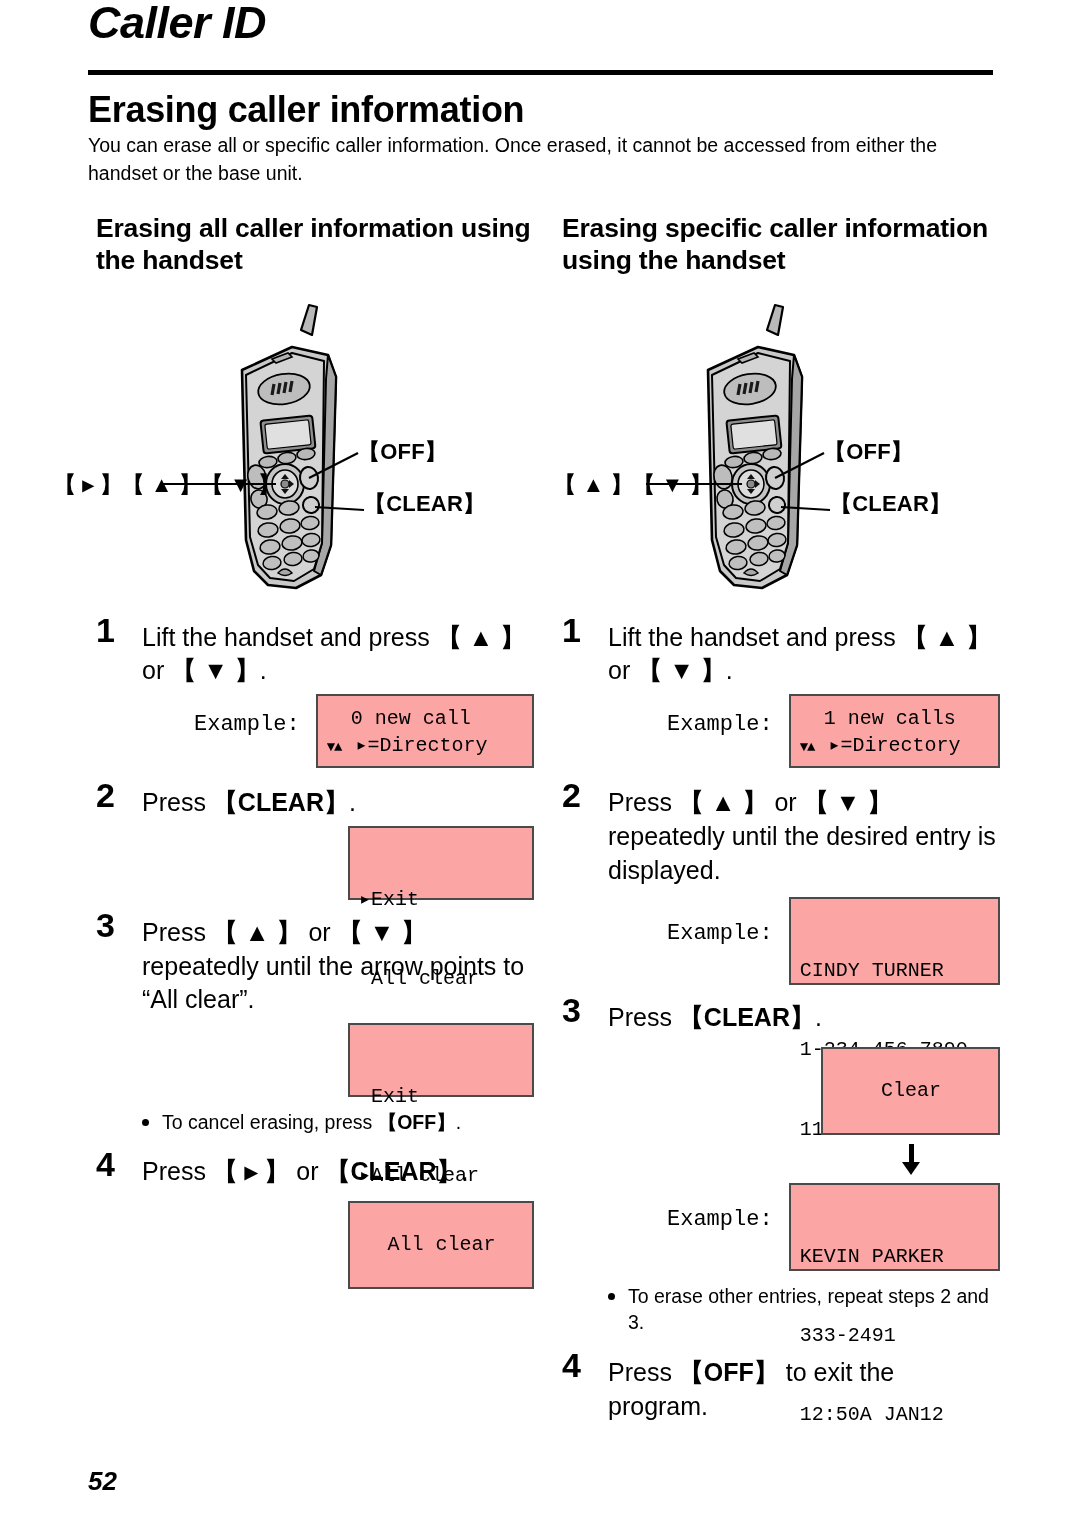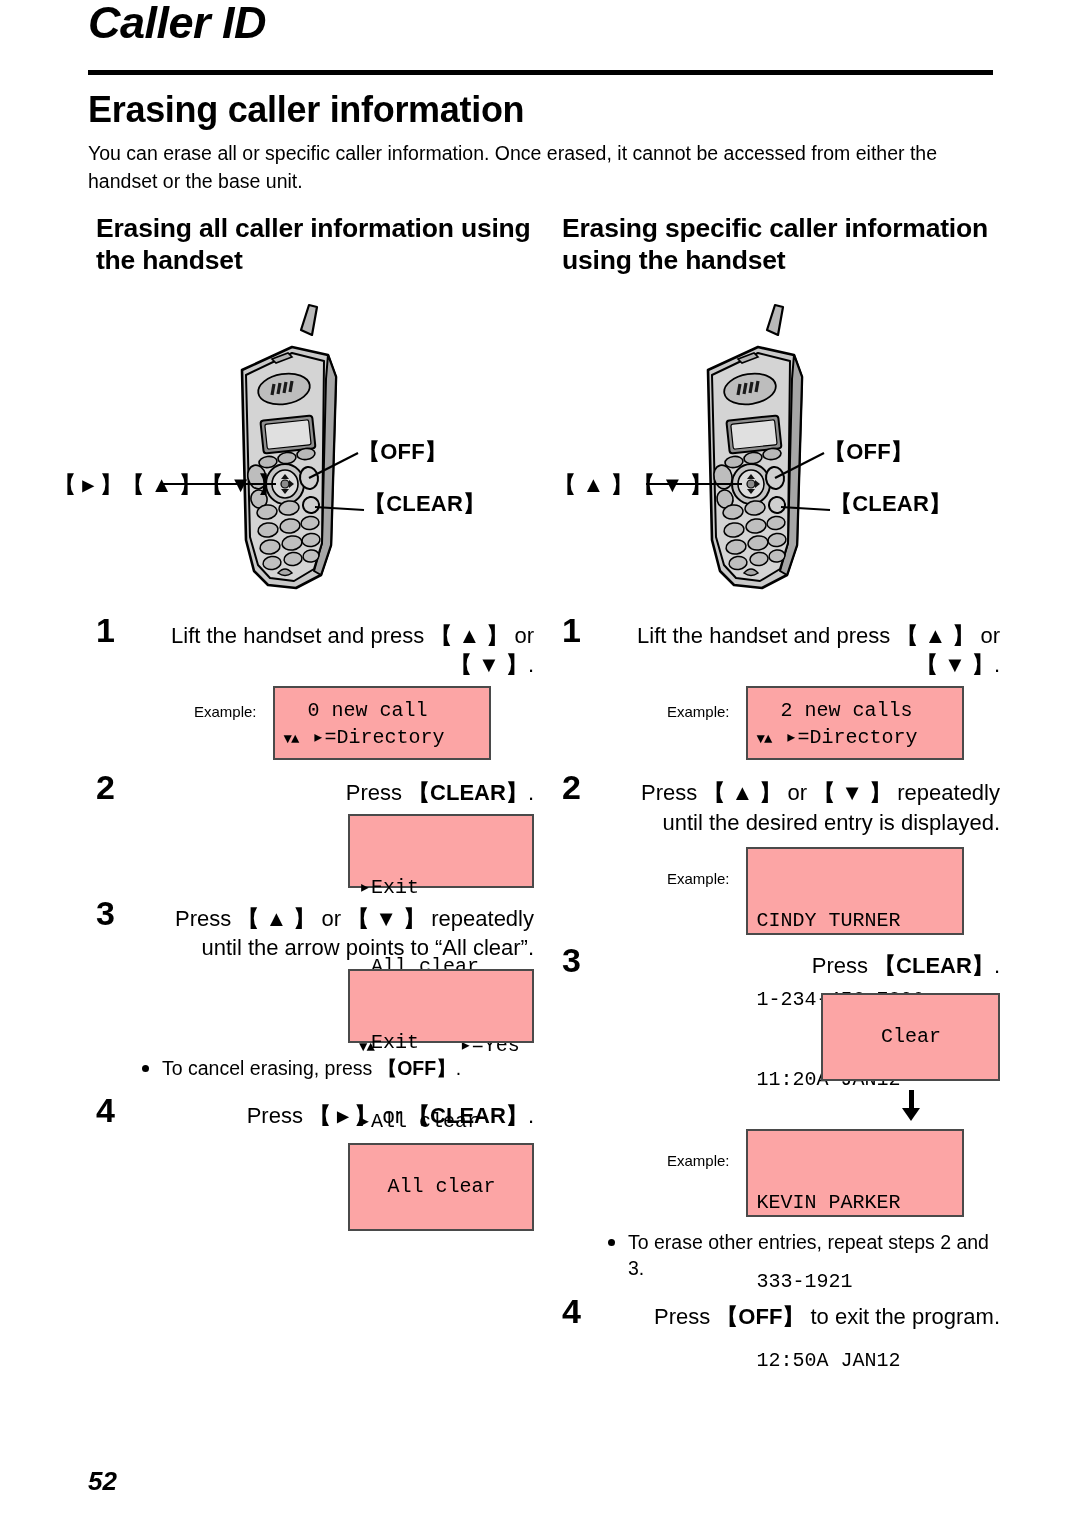--- a/index.html
+++ b/index.html
@@ -46,21 +46,21 @@
     left: 88px;
     top: 90px;
     font-size: 36px;
     font-weight: bold;
     letter-spacing: -0.3px;
     line-height: 1.1;
   }
   .intro {
     position: absolute;
     left: 88px;
-    top: 140px;
+    top: 132px;
     width: 905px;
     font-size: 19.5px;
     line-height: 1.42;
   }
 
   
   .col {
     position: absolute;
     top: 212px;
     width: 438px;
@@ -97,23 +97,22 @@
   }
   .step-num {
     position: absolute;
     left: 0;
     top: -10px;
     font-size: 34px;
     font-weight: bold;
     font-family: "Liberation Sans", sans-serif;
   }
   .step-text {
-    font-size: 22px;
+    font-size: 25px;
     line-height: 1.35;
-    text-align: right;
   }
 
   .bullet-line {
     position: relative;
     padding-left: 66px;
     font-size: 19.5px;
     line-height: 1.35;
     margin-top: 12px;
   }
   .bullet-dot {
@@ -136,24 +135,25 @@
     white-space: nowrap;
   }
 
   
   .lcd-row {
     display: flex;
     align-items: flex-start;
     margin-top: 6px;
   }
   .example-label {
-    font-size: 15px;
+    font-size: 22px;
     line-height: 1.35;
     padding-top: 16px;
     white-space: nowrap;
+    font-family: Liberation Mono, monospace;
   }
   .lcd {
     border: 2px solid #4a4a4a;
     background: #fca5a5;
     font-family: "Liberation Mono", "DejaVu Sans Mono", monospace;
     font-size: 20px;
     line-height: 1.32;
     box-sizing: border-box;
     white-space: pre;
     padding: 6px 8px 6px 9px;
@@ -405,21 +405,21 @@
       <div class="callout" style="left:268px; top:212px;">【CLEAR】</div>
     </div>
 
     <div class="step">
       <div class="step-num">1</div>
       <div class="step-text"><span>Lift the handset and press </span><span class="arrow-key">【 ▲ 】</span><span> or </span><span class="arrow-key">【 ▼ 】</span><span>.</span></div>
 
       <div class="lcd-row" style="padding-left:59px;">
         <div class="example-label" style="padding-right:16px;">Example:</div>
         <div class="lcd lcd-w lcd-2line">
-          <div>  2 new calls</div>
+          <div>  1 new calls</div>
           <div><span class="tri">▼▲</span><span style="padding-left:14px;">▸=Directory</span></div>
         </div>
       </div>
     </div>
 
     <div class="step" style="margin-top:18px;">
       <div class="step-num">2</div>
       <div class="step-text"><span>Press </span><span class="arrow-key">【 ▲ 】</span><span> or </span><span class="arrow-key">【 ▼ 】</span><span> repeatedly until the desired entry is displayed.</span></div>
 
       <div class="lcd-row" style="padding-left:59px; margin-top:10px;">
@@ -448,21 +448,21 @@
             <div class="shaft"></div>
               <div class="head"></div>
           </div>
         </div>
       </div>
 
       <div class="lcd-row" style="padding-left:59px;">
         <div class="example-label" style="padding-right:16px; padding-top:22px;">Example:</div>
         <div class="lcd lcd-w lcd-tall">
           <div>KEVIN PARKER</div>
-          <div>333-1921</div>
+          <div>333-2491</div>
           <div>12:50A JAN12</div>
         </div>
       </div>
     </div>
 
     <div class="bullet-line">
       <span class="bullet-dot"></span><span>To erase other entries, repeat steps 2 and 3.</span>
     </div>
 
     <div class="step" style="margin-top:20px;">

